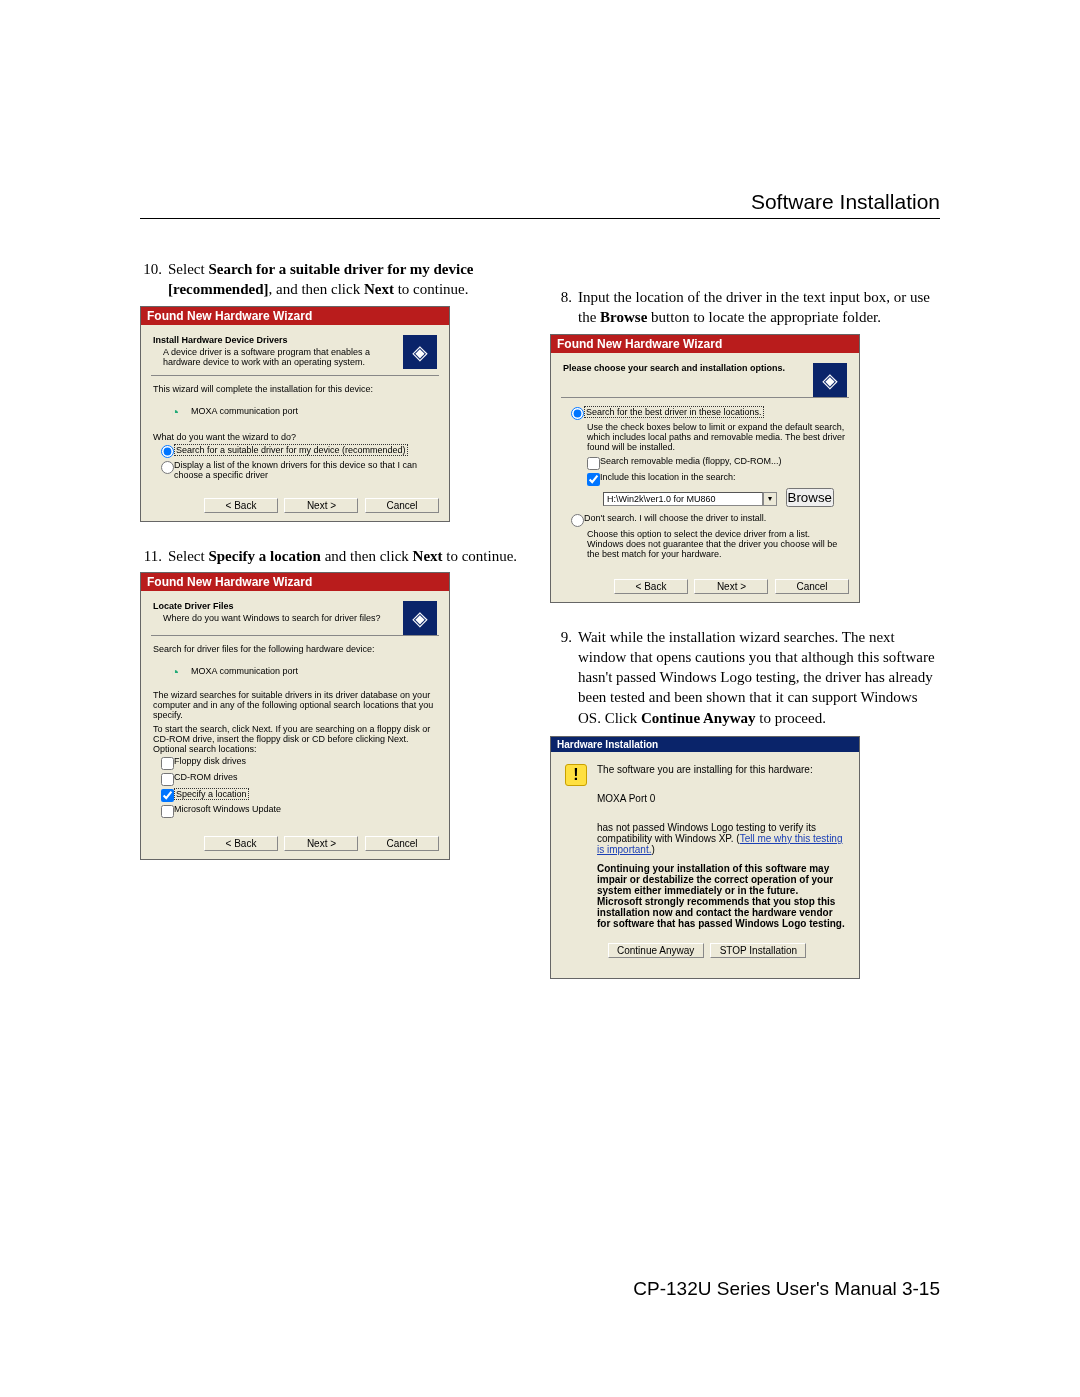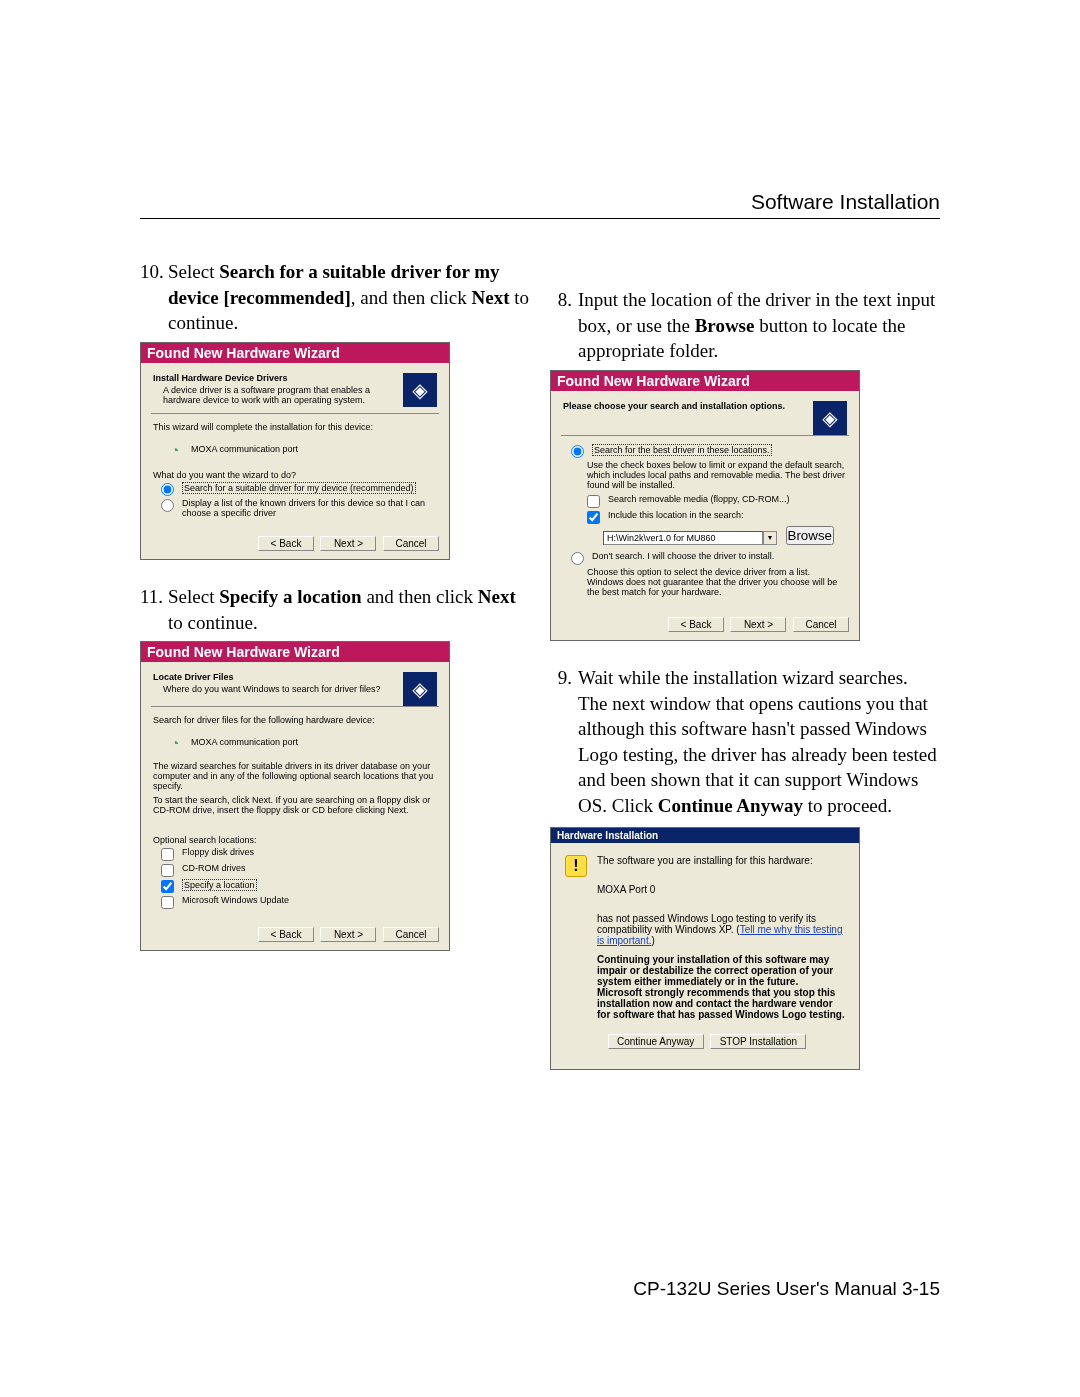--- a/index.html
+++ b/index.html
@@ -2,33 +2,33 @@
 <html><head>
 <meta charset="utf-8">
 <style>
   * { box-sizing: border-box; margin: 0; padding: 0; }
   body { font-family: "Times New Roman", serif; background: #fff; width: 1080px; height: 1397px; position: relative; }
   .page { position: absolute; left: 140px; top: 190px; width: 800px; }
   .header { border-bottom: 1.5px solid #000; padding-bottom: 4px; margin-bottom: 40px; text-align: right; }
   .header h1 { font-family: Arial, sans-serif; font-weight: normal; font-size: 21px; }
   .columns { display: flex; gap: 20px; }
   .col { width: 50%; }
-  .step { display: flex; font-size: 19px; line-height: 1.35; margin-bottom: 6px; }
+  .step { display: flex; font-size: 15px; line-height: 1.35; margin-bottom: 6px; }
   .step-num { width: 28px; flex-shrink: 0; text-align: right; padding-right: 6px; }
   .step-text { flex: 1; }
   .dialog { font-family: Tahoma, Arial, sans-serif; font-size: 9px; border: 1px solid #666; background: #ece9d8; margin: 6px 0 24px 0; width: 310px; }
-  .dialog .titlebar { background: #be185d; color: #fff; font-weight: bold; padding: 2px 6px; font-size: 14px; }
+  .dialog .titlebar { background: #b91c1c; color: #fff; font-weight: bold; padding: 2px 6px; font-size: 12px; }
   .dialog .body { padding: 10px 12px 10px 12px; color: #000; }
   .icon-box { float: right; width: 34px; height: 34px; background: #0a246a; color: #fff; display: flex; align-items: center; justify-content: center; font-size: 20px; margin-left: 6px; }
   .bold { font-weight: bold; }
   .hr { border-top: 1px solid #888; margin: 8px -2px; }
-  .radio-row, .check-row { display: flex; align-items: flex-start; gap: 8px; margin: 2px 0 2px 8px; }
+  .radio-row, .check-row { display: flex; align-items: flex-start; gap: 0; margin: 2px 0 2px 8px; }
   .radio-row input, .check-row input { margin-top: 1px; flex-shrink: 0; }
   .buttons { text-align: right; padding: 6px 10px 8px; }
-  .buttons button, .btns button { font-family: Tahoma, Arial, sans-serif; font-size: 10px; padding: 1px 0; width: 56px; margin-left: 4px; background: #ece9d8; border: 1px solid #888; border-top-color: #fff; border-left-color: #fff; }
+  .buttons button, .btns button { font-family: Tahoma, Arial, sans-serif; font-size: 10px; padding: 1px 0; width: 74px; margin-left: 4px; background: #ece9d8; border: 1px solid #888; border-top-color: #fff; border-left-color: #fff; }
   .dotted { border: 1px dotted #333; padding: 0 1px; }
   .small-icon { width: 24px; height: 24px; display: inline-flex; align-items: center; justify-content: center; font-size: 14px; color: #2a7; vertical-align: middle; margin-right: 4px; }
   .pathbox { display: inline-block; background: #fff; border: 1px solid #888; border-top-color: #555; border-left-color: #555; padding: 1px 3px; width: 160px; font-size: 9px; vertical-align: middle; }
   .dropdown-arrow { display:inline-block; width:14px; height:14px; background:#ece9d8; border:1px solid #888; text-align:center; font-size:8px; line-height:12px; vertical-align:middle;}
   .warn-dialog { font-family: Tahoma, Arial, sans-serif; font-size: 10px; border: 1px solid #666; background: #ece9d8; width: 310px; margin-top: 8px; }
   .warn-dialog .titlebar { background: #0a246a; color: #fff; font-weight: bold; padding: 2px 6px; font-size: 10px; }
   .warn-body { padding: 12px 14px 4px 14px; display: flex; gap: 10px; }
   .warn-icon { width: 22px; height: 22px; background: #ffe040; border-radius: 3px; border: 1px solid #c9a000; display:flex; align-items:center; justify-content:center; color:#000; font-weight:bold; font-size:16px; flex-shrink:0;}
   .btns { text-align: center; padding: 10px 0 20px; }
   .btns button { width: 96px; }
@@ -91,21 +91,21 @@
         <div class="titlebar">Found New Hardware Wizard</div>
         <div class="body">
           <div class="icon-box">◈</div>
           <div class="bold">Locate Driver Files</div>
           <div style="margin:2px 0 12px 10px">Where do you want Windows to search for driver files?</div>
           <div class="hr"></div>
           <div>Search for driver files for the following hardware device:</div>
           <div style="margin:6px 0 6px 10px"><span class="small-icon">◔</span><span>MOXA communication port</span></div>
           <div>The wizard searches for suitable drivers in its driver database on your computer and in any of the following optional search locations that you specify.</div>
           <div style="margin-top:4px">To start the search, click Next. If you are searching on a floppy disk or CD-ROM drive, insert the floppy disk or CD before clicking Next.</div>
-          <div style="margin-top:20px">Optional search locations:</div>
+          <div style="margin-top:0">Optional search locations:</div>
           <div class="check-row">
               <input type="checkbox" style="">
               <span>Floppy disk drives</span>
             </div>
           <div class="check-row">
               <input type="checkbox" style="">
               <span>CD-ROM drives</span>
             </div>
           <div class="check-row">
               <input type="checkbox" checked="" style="">

